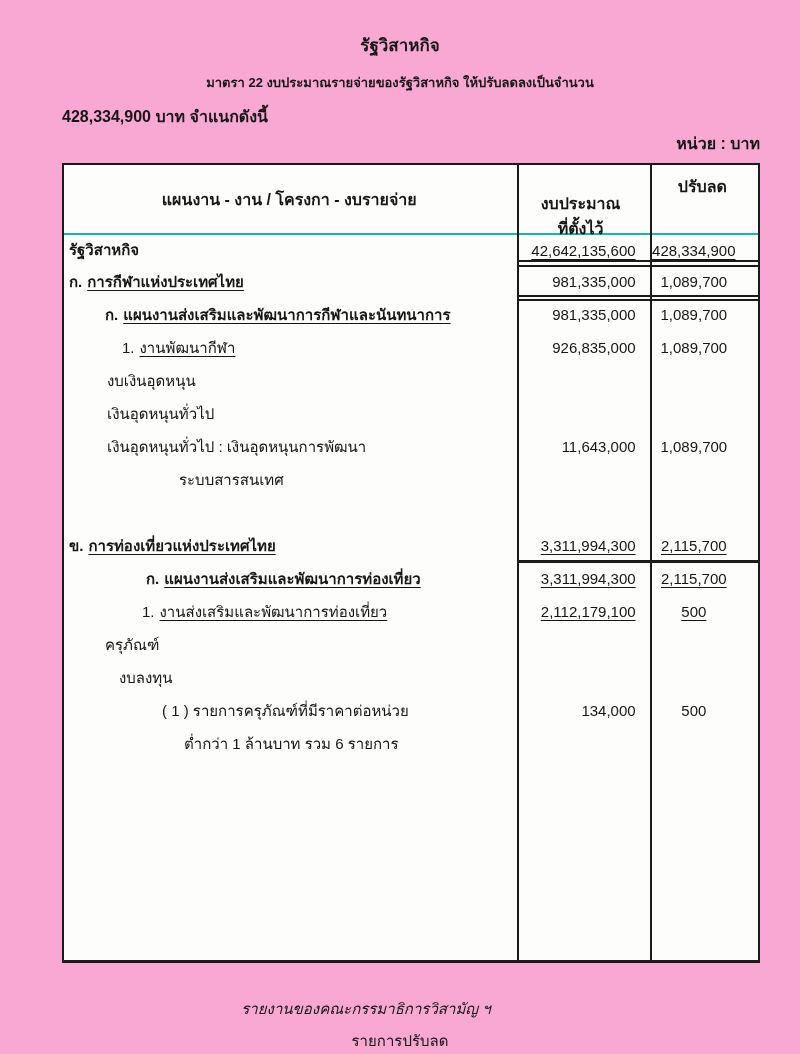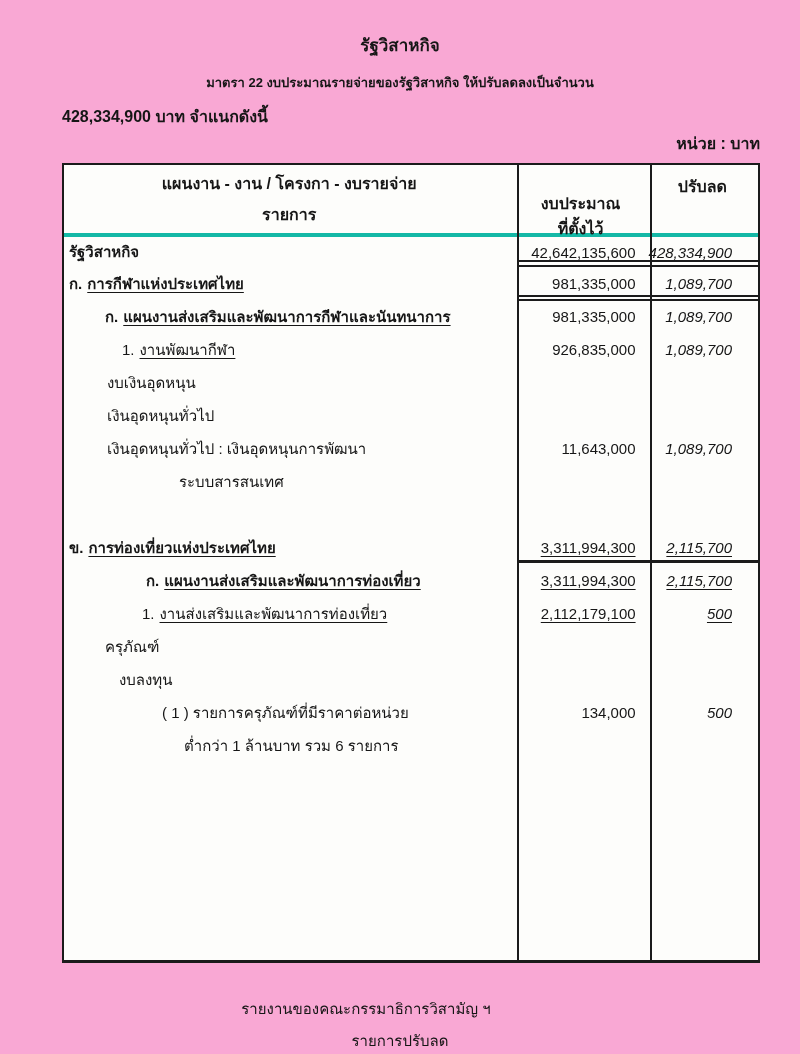--- a/index.html
+++ b/index.html
@@ -12,39 +12,39 @@
   .doc-intro2{position:absolute;top:104px;left:62px;font-weight:bold;font-size:16px;}
   .unit-label{position:absolute;top:131px;left:62px;width:698px;text-align:right;
               font-weight:bold;font-size:16px;}
   .budget-table{position:absolute;left:62px;top:163px;width:698px;height:800px;
                 border:2px solid #1b1b1b;border-bottom-width:3px;box-sizing:border-box;
                 background:#fdfdfb;}
   .vline{position:absolute;top:0;bottom:0;width:2px;background:#1b1b1b;z-index:2;}
   .v1{left:453px}.v2{left:586px}
   .hseg{position:absolute;left:453px;width:243px;height:2px;background:#1b1b1b;z-index:3;}
   .hs1a{top:95px}.hs1b{top:100px}.hs2a{top:130px}.hs2b{top:134px}.hs3{top:395px;height:3px}
-  .thead{display:flex;height:68px;border-bottom:4px solid #14b8a6;font-weight:bold;font-size:16px;justify-content:center;}
+  .thead{display:flex;height:68px;border-bottom:2px solid #14b8a6;font-weight:bold;font-size:16px;justify-content:center;}
   .thead .hc1{width:453px;display:flex;flex-direction:column;justify-content:space-evenly;
               text-align:center;}
   .thead .hc2{width:133px;display:flex;flex-direction:column;justify-content:flex-start;
               padding-top:26px;text-align:center;line-height:25px;}
   .thead .hc3{width:112px;text-align:center;padding-top:9px;line-height:25px;}
   .trow{display:flex;align-items:center;height:33px;font-size:15px;}
   .trow.h30{height:30px;}
   .c1{width:453px;box-sizing:border-box;white-space:nowrap;}
   .c2{width:133px;text-align:right;padding-right:11px;box-sizing:border-box;}
-  .c3{width:112px;text-align:right;padding-right:26px;box-sizing:border-box;font-style:italic;}
+  .c3{width:112px;text-align:center;padding-right:17px;box-sizing:border-box;}
   .b{font-weight:bold;}
   .ul{text-decoration:underline;text-underline-offset:3px;}
   .pfx{margin-right:5px;text-decoration:none;}
   .pl4{padding-left:5px}.pl41{padding-left:41px}.pl43{padding-left:43px}
   .pl55{padding-left:55px}.pl58{padding-left:58px}.pl82{padding-left:82px}
   .pl98{padding-left:98px}.pl115{padding-left:115px}.pl120{padding-left:120px}
   .pl125{padding-left:78px}
-  .footer1{position:absolute;top:997px;left:0;width:732px;text-align:center;font-size:15px;}
+  .footer1{position:absolute;top:997px;left:0;width:732px;text-align:center;font-size:15px;font-style:italic;}
   .footer2{position:absolute;top:1029px;left:0;width:800px;text-align:center;font-size:15px;}
 </style>
 </head>
 <body>
 
 <div class="page">
 
   <div class="doc-title">รัฐวิสาหกิจ</div>
   <div class="doc-intro1">มาตรา 22 งบประมาณรายจ่ายของรัฐวิสาหกิจ ให้ปรับลดลงเป็นจำนวน</div>
   <div class="doc-intro2">428,334,900 บาท จำแนกดังนี้</div>
@@ -55,21 +55,20 @@
     <div class="vline v2"></div>
     <div class="hseg hs1a"></div>
     <div class="hseg hs1b"></div>
     <div class="hseg hs2a"></div>
     <div class="hseg hs2b"></div>
     <div class="hseg hs3"></div>
 
     <div class="thead">
       <div class="hc1">
         <div>แผนงาน - งาน / โครงกา   - งบรายจ่าย</div>
-        <div>รายการ</div>
       </div>
       <div class="hc2">
         <div>งบประมาณ</div>
         <div>ที่ตั้งไว้</div>
       </div>
       <div class="hc3">ปรับลด</div>
     </div>
 
     <div class="trow h30">
       <div class="c1 pl4 b">

